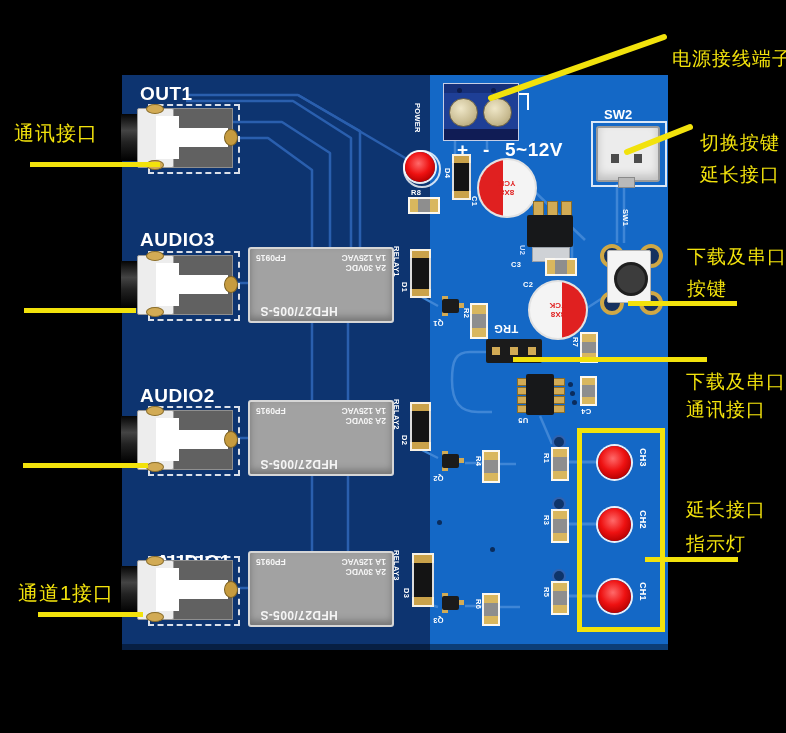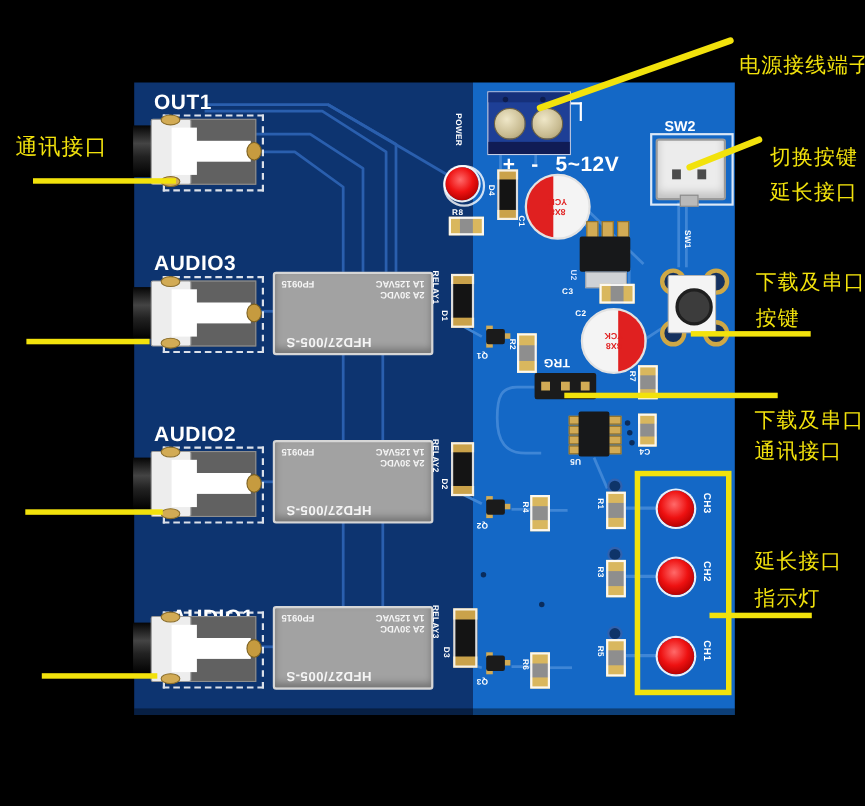--- a/index.html
+++ b/index.html
@@ -384,20 +384,21 @@
 
   <div class="uline" style="left:30px;top:162px;width:130px;"></div>
   <div class="uline" style="left:24px;top:308px;width:112px;"></div>
   <div class="uline" style="left:23px;top:463px;width:125px;"></div>
   <div class="uline" style="left:38px;top:612px;width:105px;"></div>
   <div class="uline" style="left:628px;top:301px;width:109px;"></div>
   <div class="uline" style="left:513px;top:357px;width:194px;"></div>
   <div class="uline" style="left:645px;top:557px;width:93px;"></div>
 
   <div class="ann" style="left:14px;top:120px;">通讯接口</div>
+  <div class="ann" style="left:18px;top:580px;">通道1接口</div>
 
   <div class="ann ann-r" style="left:672px;top:46px;">电源接线端子</div>
   <div class="ann ann-r" style="left:700px;top:130px;">切换按键</div>
   <div class="ann ann-r" style="left:700px;top:162px;">延长接口</div>
   <div class="ann ann-r" style="left:687px;top:244px;">下载及串口</div>
   <div class="ann ann-r" style="left:687px;top:276px;">按键</div>
   <div class="ann ann-r" style="left:686px;top:369px;">下载及串口</div>
   <div class="ann ann-r" style="left:686px;top:397px;">通讯接口</div>
   <div class="ann ann-r" style="left:686px;top:497px;">延长接口</div>
   <div class="ann ann-r" style="left:686px;top:531px;">指示灯</div>

